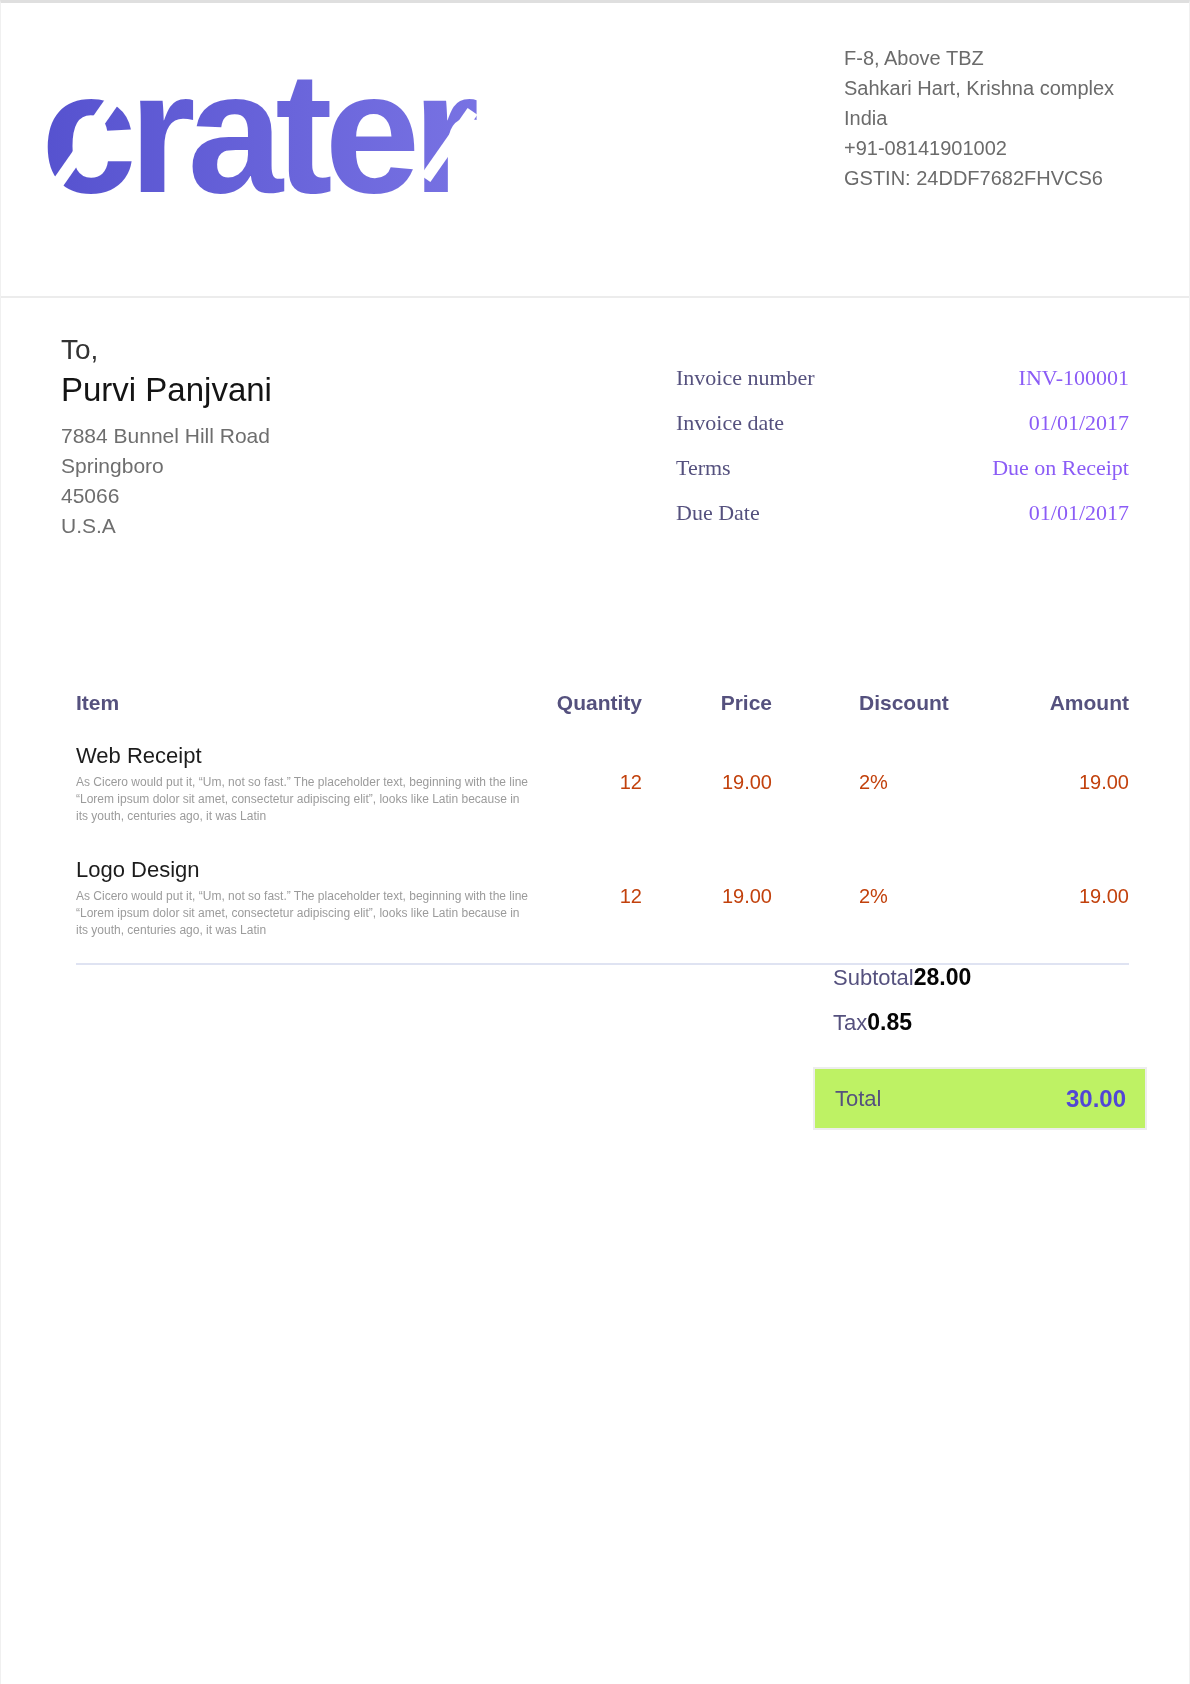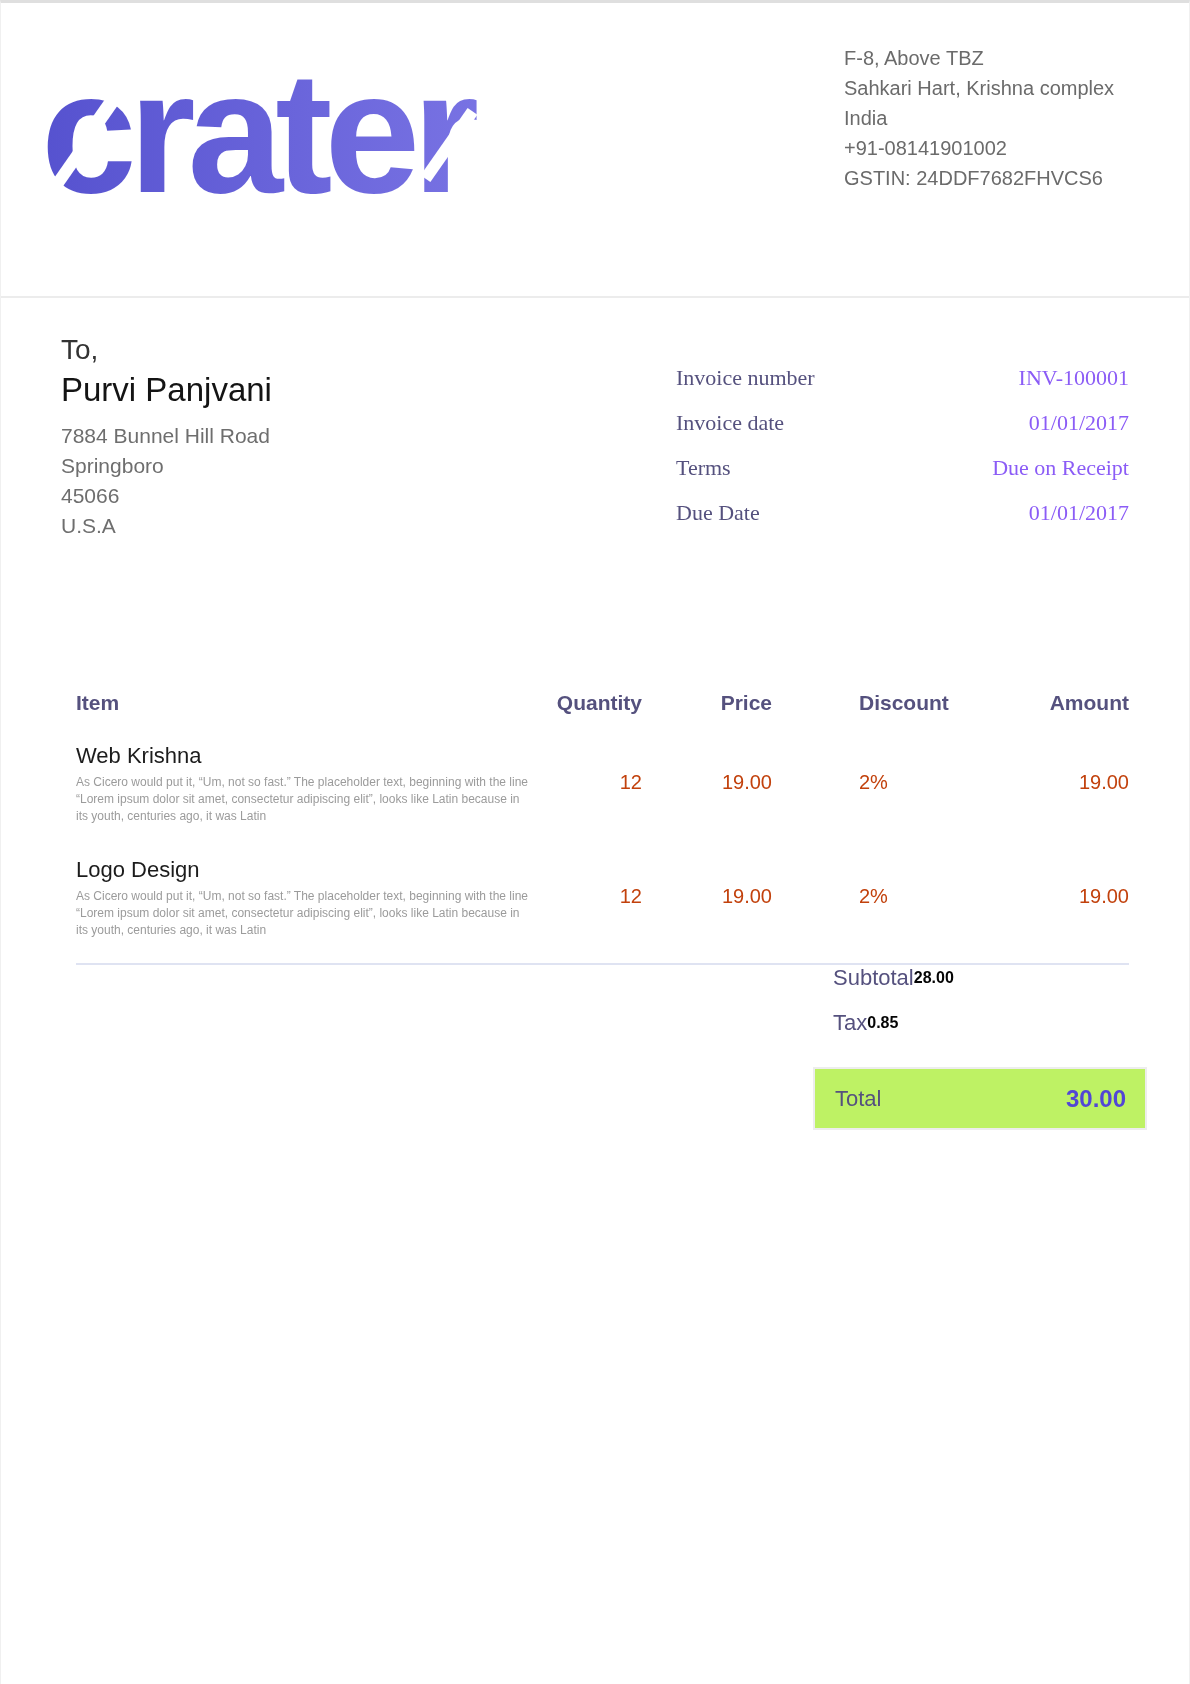--- a/index.html
+++ b/index.html
@@ -152,21 +152,21 @@
     width: 334px;
   }
   .totals-row {
     height: 45px;
     display: flex;
     justify-content: flex-start;
     align-items: center;
     padding: 0 19px 0 20px;
   }
   .totals-label { font-size: 22px; color: #55517E; }
-  .totals-value { font-size: 16px; font-weight: 600; color: #050505; }
+  .totals-value { font-size: 23px; font-weight: 600; color: #050505; }
   .total-box {
     margin-top: 22px;
     height: 63px;
     border: 2px solid #ededed;
     background: #bef264;
     display: flex;
     justify-content: space-between;
     align-items: center;
     padding: 0 19px 0 20px;
   }
@@ -228,21 +228,21 @@
     <div class="tgrid thead">
       <div class="th col-item">Item</div>
       <div class="th col-qty">Quantity</div>
       <div class="th col-price">Price</div>
       <div class="th col-disc">Discount</div>
       <div class="th col-amt">Amount</div>
     </div>
 
     <div class="tgrid item-row">
       <div class="col-item">
-        <div class="item-name">Web Krishna</div>
+        <div class="item-name">Web Receipt</div>
         <div class="item-desc">As Cicero would put it, “Um, not so fast.” The placeholder text, beginning with the line “Lorem ipsum dolor sit amet, consectetur adipiscing elit”, looks like Latin because in its youth, centuries ago, it was Latin</div>
       </div>
       <div class="cellnum col-qty">12</div>
       <div class="cellnum col-price">19.00</div>
       <div class="cellnum col-disc">2%</div>
       <div class="cellnum col-amt">19.00</div>
     </div>
 
     <div class="tgrid item-row">
       <div class="col-item">

